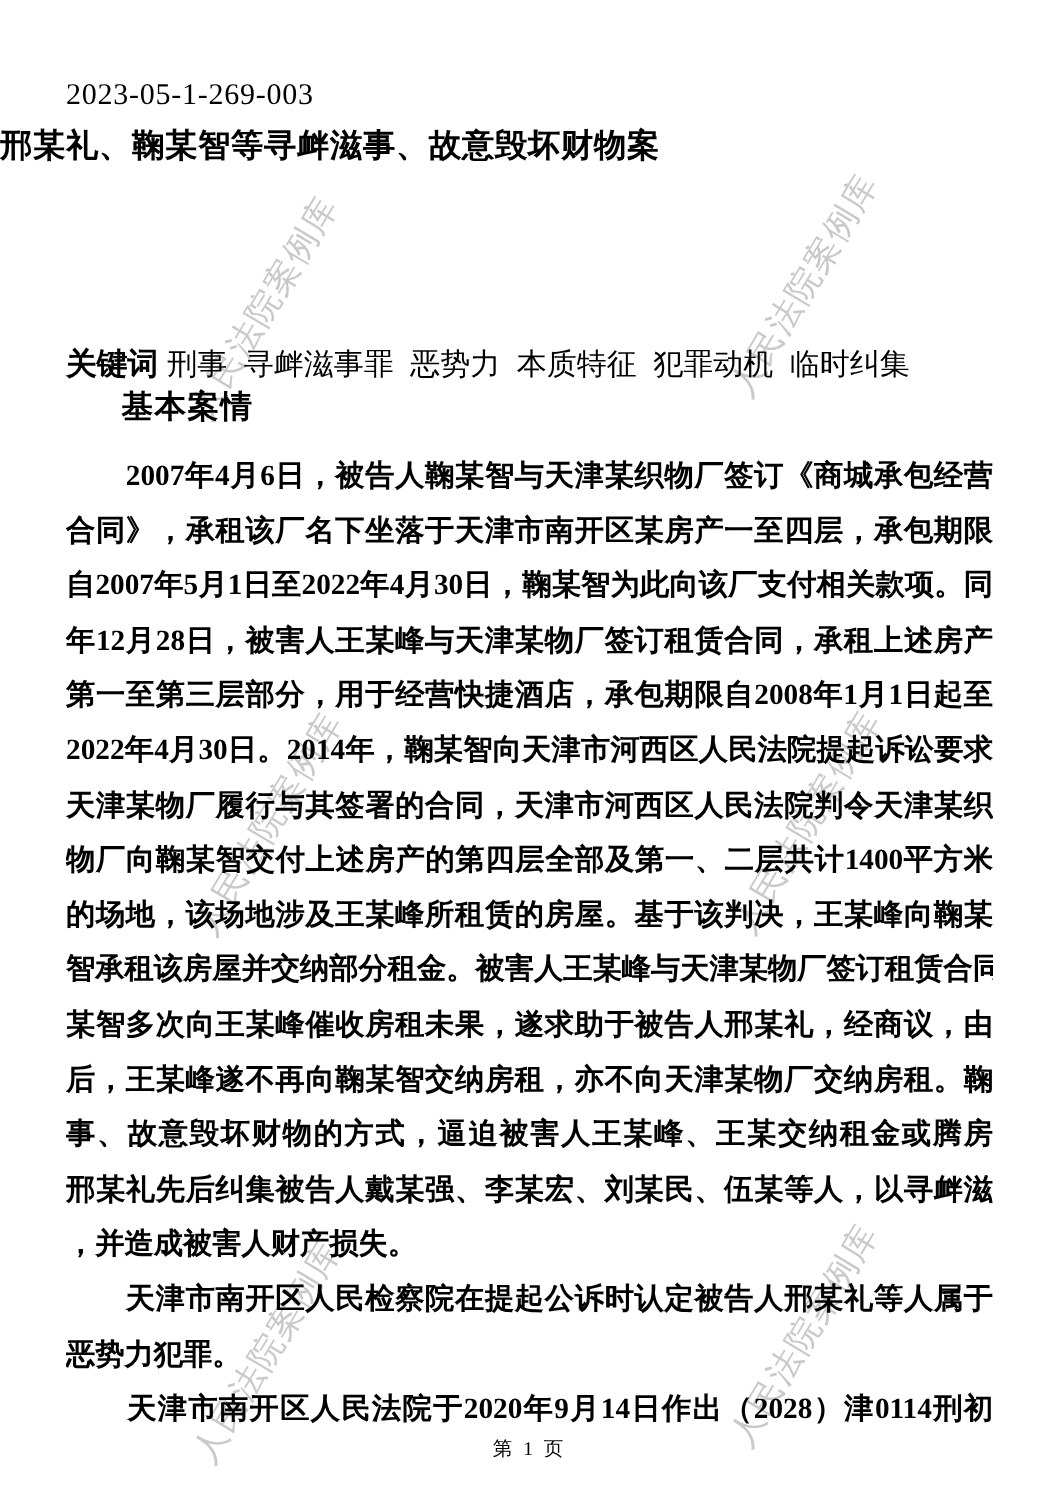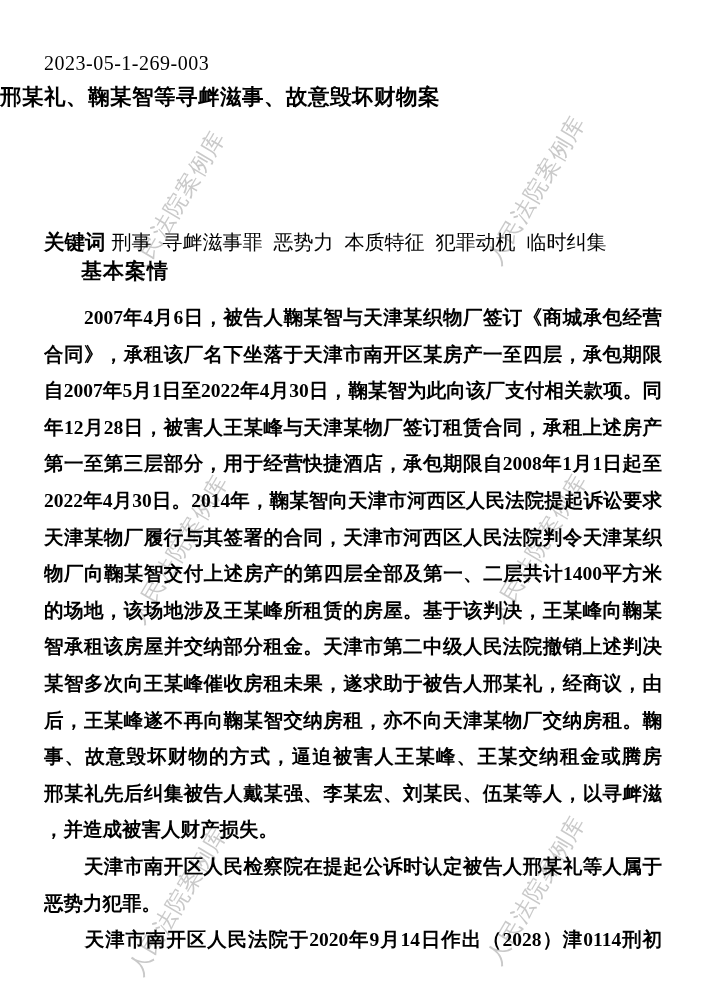--- a/index.html
+++ b/index.html
@@ -101,31 +101,32 @@
         <div>
           <div class="line">　　2007年4月6日，被告人鞠某智与天津某织物厂签订《商城承包经营</div>
           <div class="line">合同》，承租该厂名下坐落于天津市南开区某房产一至四层，承包期限</div>
           <div class="line">自2007年5月1日至2022年4月30日，鞠某智为此向该厂支付相关款项。同</div>
           <div class="line">年12月28日，被害人王某峰与天津某物厂签订租赁合同，承租上述房产</div>
           <div class="line">第一至第三层部分，用于经营快捷酒店，承包期限自2008年1月1日起至</div>
           <div class="line">2022年4月30日。2014年，鞠某智向天津市河西区人民法院提起诉讼要求</div>
           <div class="line">天津某物厂履行与其签署的合同，天津市河西区人民法院判令天津某织</div>
           <div class="line">物厂向鞠某智交付上述房产的第四层全部及第一、二层共计1400平方米</div>
           <div class="line">的场地，该场地涉及王某峰所租赁的房屋。基于该判决，王某峰向鞠某</div>
-          <div class="line">智承租该房屋并交纳部分租金。天津市第二中级人民法院撤销上述判决</div>
+          <div class="line">智承租该房屋并交纳部分租金。被害人王某峰与天津某物厂签订租赁合同</div>
           <div class="line">某智多次向王某峰催收房租未果，遂求助于被告人邢某礼，经商议，由</div>
           <div class="line">后，王某峰遂不再向鞠某智交纳房租，亦不向天津某物厂交纳房租。鞠</div>
           <div class="line">事、故意毁坏财物的方式，逼迫被害人王某峰、王某交纳租金或腾房</div>
           <div class="line">邢某礼先后纠集被告人戴某强、李某宏、刘某民、伍某等人，以寻衅滋</div>
           <div class="line lastline">，并造成被害人财产损失。</div>
         </div>
         <div>
           <div class="line">　　天津市南开区人民检察院在提起公诉时认定被告人邢某礼等人属于</div>
           <div class="line lastline">恶势力犯罪。</div>
         </div>
         <div>
           <div class="line">　　天津市南开区人民法院于2020年9月14日作出（2028）津0114刑初</div>
         </div>
       </div>
 
+    <div class="footer">第 1 页</div>
 
   </div>
 </div>
 
 </body></html>

